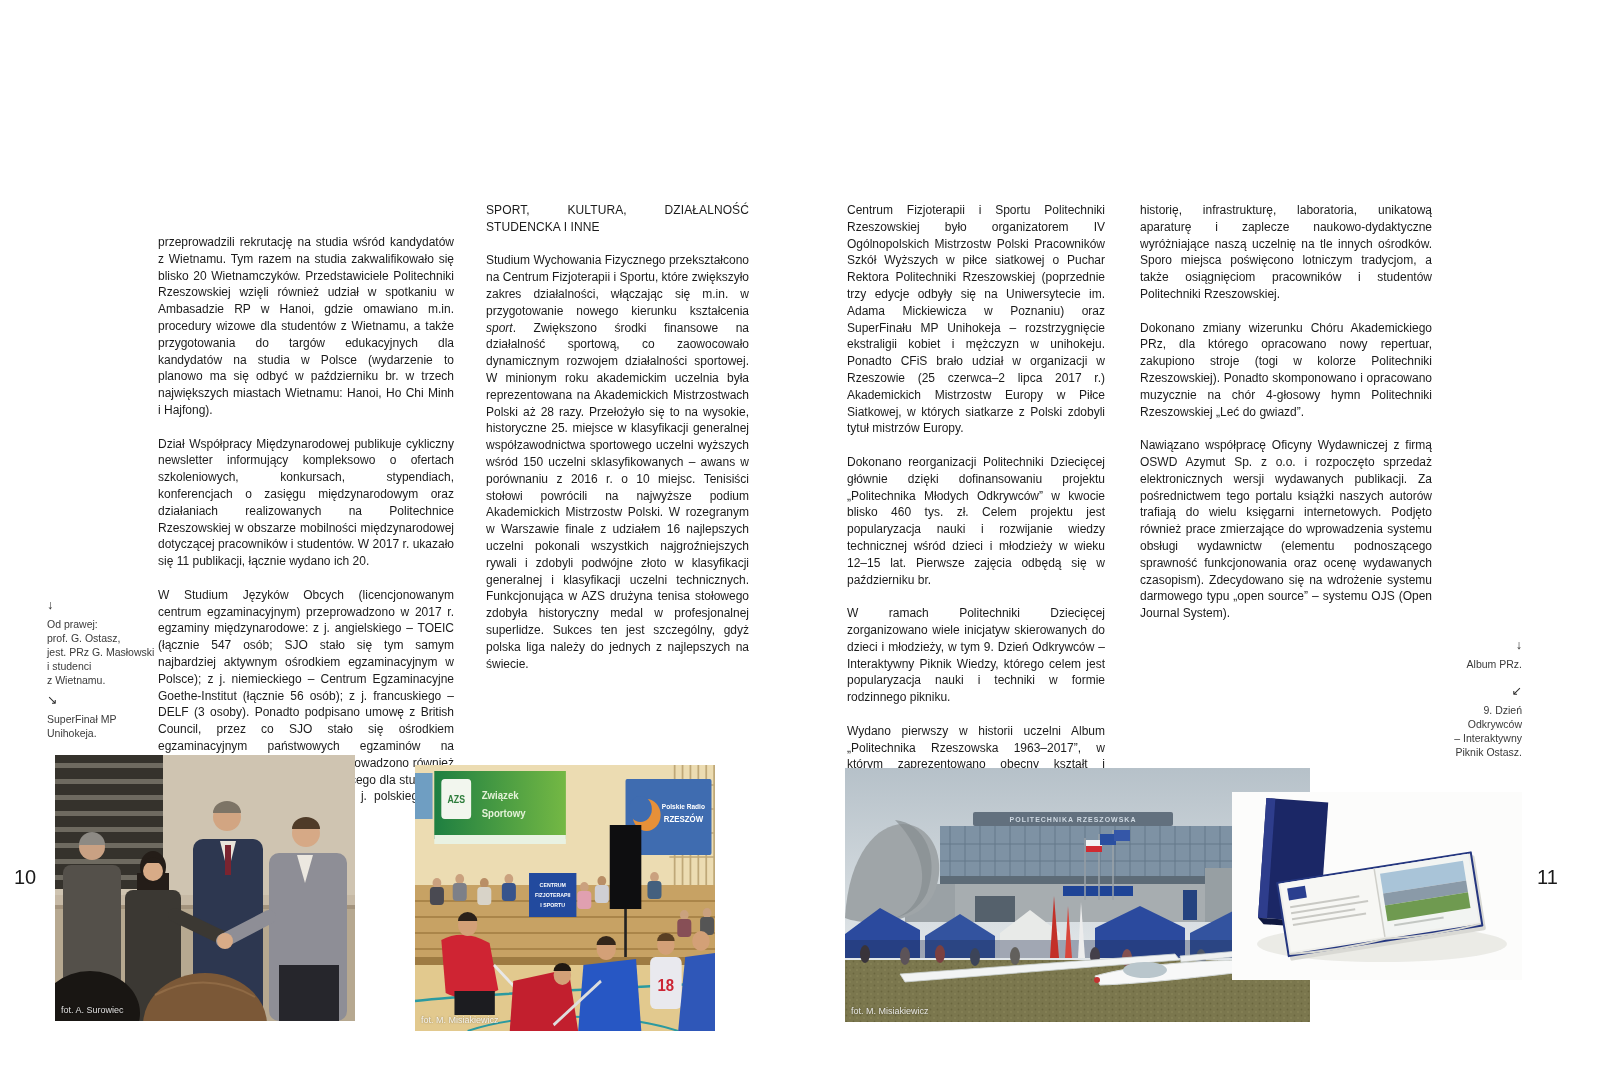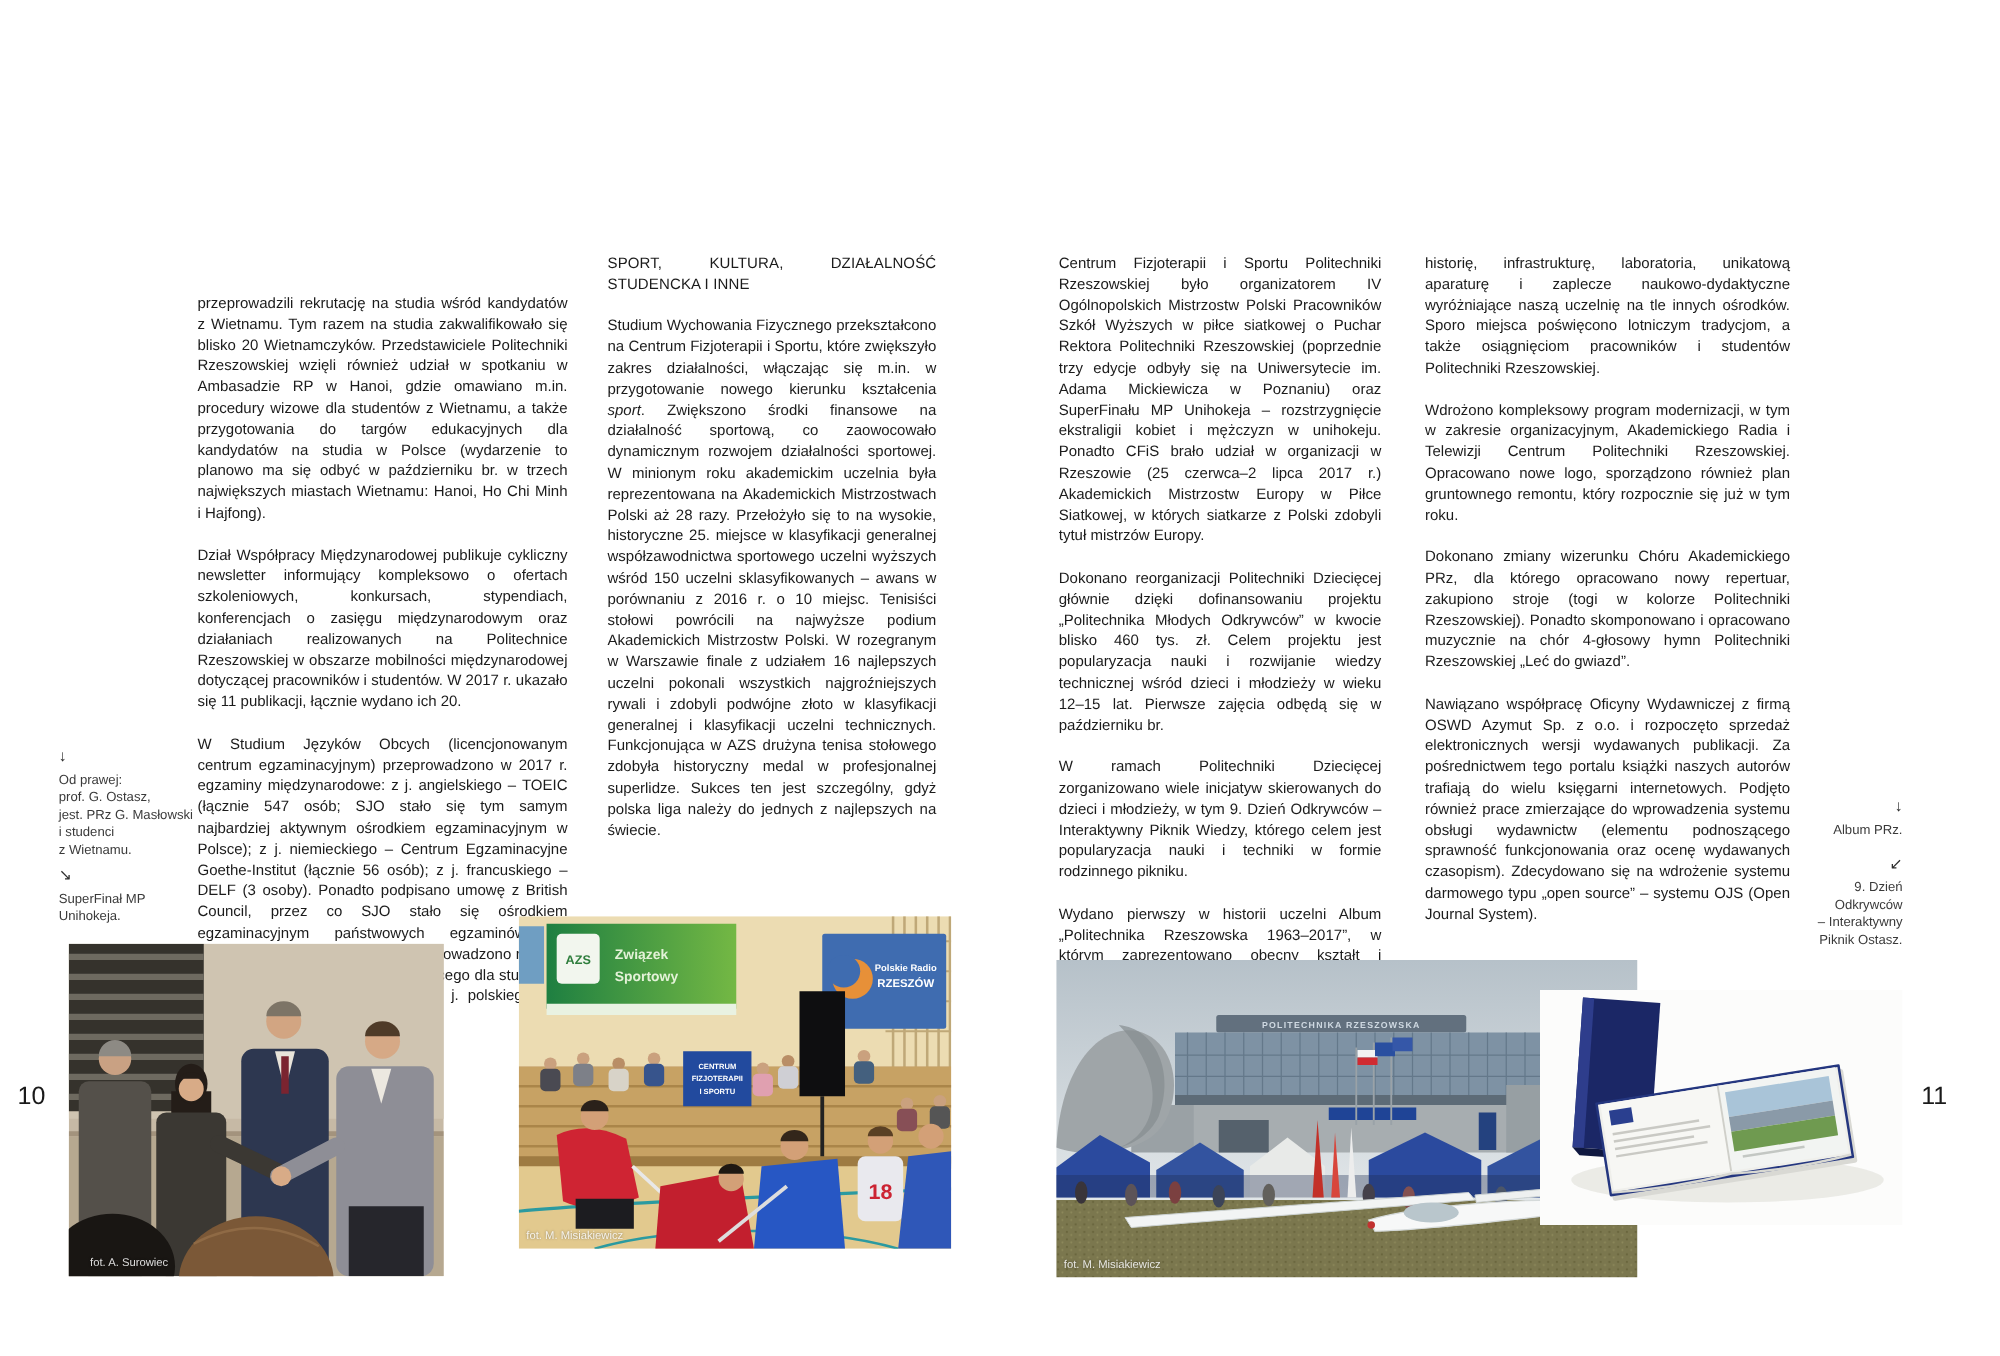--- a/index.html
+++ b/index.html
@@ -66,21 +66,20 @@
 
   <section class="col" style="left:847px; top:202px; width:258px;">
     <p>Centrum Fizjoterapii i Sportu Politechniki Rzeszowskiej było organizatorem IV Ogólnopolskich Mistrzostw Polski Pracowników Szkół Wyższych w piłce siatkowej o Puchar Rektora Politechniki Rzeszowskiej (poprzednie trzy edycje odbyły się na Uniwersytecie im. Adama Mickiewicza w Poznaniu) oraz SuperFinału MP Unihokeja – rozstrzygnięcie ekstraligii kobiet i mężczyzn w unihokeju. Ponadto CFiS brało udział w organizacji w Rzeszowie (25 czerwca–2 lipca 2017 r.) Akademickich Mistrzostw Europy w Piłce Siatkowej, w których siatkarze z Polski zdobyli tytuł mistrzów Europy.</p>
     <p>Dokonano reorganizacji Politechniki Dziecięcej głównie dzięki dofinansowaniu projektu „Politechnika Młodych Odkrywców” w kwocie blisko 460 tys. zł. Celem projektu jest popularyzacja nauki i rozwijanie wiedzy technicznej wśród dzieci i młodzieży w wieku 12–15 lat. Pierwsze zajęcia odbędą się w październiku br.</p>
     <p>W ramach Politechniki Dziecięcej zorganizowano wiele inicjatyw skierowanych do dzieci i młodzieży, w tym 9. Dzień Odkrywców – Interaktywny Piknik Wiedzy, którego celem jest popularyzacja nauki i techniki w formie rodzinnego pikniku.</p>
     <p>Wydano pierwszy w historii uczelni Album „Politechnika Rzeszowska 1963–2017”, w którym zaprezentowano obecny kształt i najnowsze osiągnięcia Politechniki Rzeszowskiej, jej</p>
   </section>
 
   <section class="col" style="left:1140px; top:202px; width:292px;">
     <p>historię, infrastrukturę, laboratoria, unikatową aparaturę i zaplecze naukowo-dydaktyczne wyróżniające naszą uczelnię na tle innych ośrodków. Sporo miejsca poświęcono lotniczym tradycjom, a także osiągnięciom pracowników i studentów Politechniki Rzeszowskiej.</p>
-    <p>Wdrożono kompleksowy program modernizacji, w tym w zakresie organizacyjnym, Akademickiego Radia i Telewizji Centrum Politechniki Rzeszowskiej. Opracowano nowe logo, sporządzono również plan gruntownego remontu, który rozpocznie się już w tym roku.</p>
     <p>Dokonano zmiany wizerunku Chóru Akademickiego PRz, dla którego opracowano nowy repertuar, zakupiono stroje (togi w kolorze Politechniki Rzeszowskiej). Ponadto skomponowano i opracowano muzycznie na chór 4-głosowy hymn Politechniki Rzeszowskiej „Leć do gwiazd”.</p>
     <p>Nawiązano współpracę Oficyny Wydawniczej z firmą OSWD Azymut Sp. z o.o. i rozpoczęto sprzedaż elektronicznych wersji wydawanych publikacji. Za pośrednictwem tego portalu książki naszych autorów trafiają do wielu księgarni internetowych. Podjęto również prace zmierzające do wprowadzenia systemu obsługi wydawnictw (elementu podnoszącego sprawność funkcjonowania oraz ocenę wydawanych czasopism). Zdecydowano się na wdrożenie systemu darmowego typu „open source” – systemu OJS (Open Journal System).</p>
   </section>
 
   <figure class="photo" style="left:55px; top:755px; width:300px; height:266px; margin:0;">
     <svg viewBox="0 0 300 266" preserveAspectRatio="none">
       <rect x="0" y="0" width="300" height="266" fill="#c6b9a5"></rect>
       <rect x="0" y="0" width="300" height="140" fill="#cfc4b1"></rect>
       <rect x="0" y="150" width="300" height="4" fill="#a3937d"></rect>
       <rect x="0" y="154" width="300" height="112" fill="#b6a890"></rect>
@@ -123,24 +122,24 @@
       </g>
       <g>
         <path d="M120,160 L172,185" stroke="#3b3833" stroke-width="14" stroke-linecap="round"></path>
         <path d="M214,162 L168,186" stroke="#8e8e96" stroke-width="14" stroke-linecap="round"></path>
         <circle cx="170" cy="186" r="8" fill="#d8ab87"></circle>
       </g>
       <ellipse cx="35" cy="258" rx="50" ry="42" fill="#191613"></ellipse>
       <ellipse cx="150" cy="270" rx="62" ry="52" fill="#7b5837"></ellipse>
       <path d="M100,240 Q150,214 200,242" stroke="#8f6a45" stroke-width="2" fill="none"></path>
     </svg>
-    <span class="credit" style="left:17px; top:250px; position:absolute;">fot. A. Surowiec</span>
+    <span class="credit" style="left:6px; top:250px; position:absolute;">fot. A. Surowiec</span>
   </figure>
 
-  <figure class="photo" style="left:415px; top:733px; width:346px; height:266px; margin:0;">
+  <figure class="photo" style="left:415px; top:765px; width:300px; height:266px; margin:0;">
     <svg viewBox="0 0 342 266" preserveAspectRatio="none">
       <defs>
         <linearGradient id="gbg" x1="0" y1="0" x2="1" y2="0">
           <stop offset="0" stop-color="#1e7f41"></stop>
             <stop offset="1" stop-color="#74b844"></stop>
         </linearGradient>
       </defs>
       <rect x="0" y="0" width="342" height="120" fill="#ecdcb2"></rect>
       <rect x="0" y="8" width="20" height="46" fill="#6f9ec2"></rect>
       <g stroke="#bfa878">

